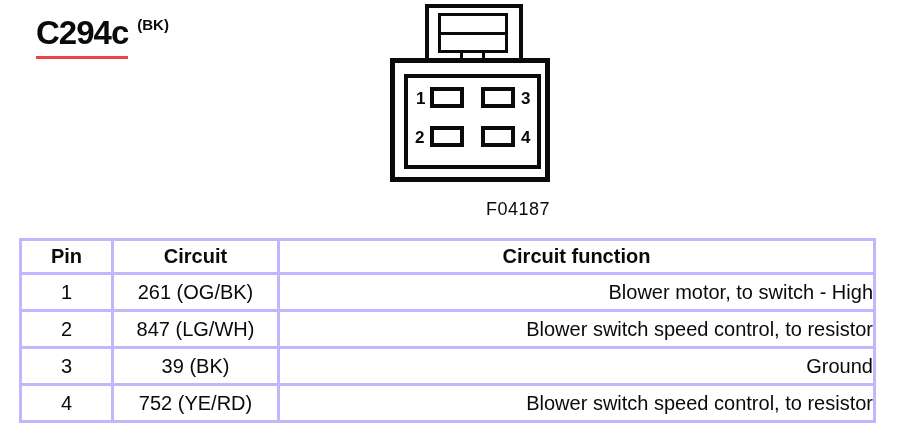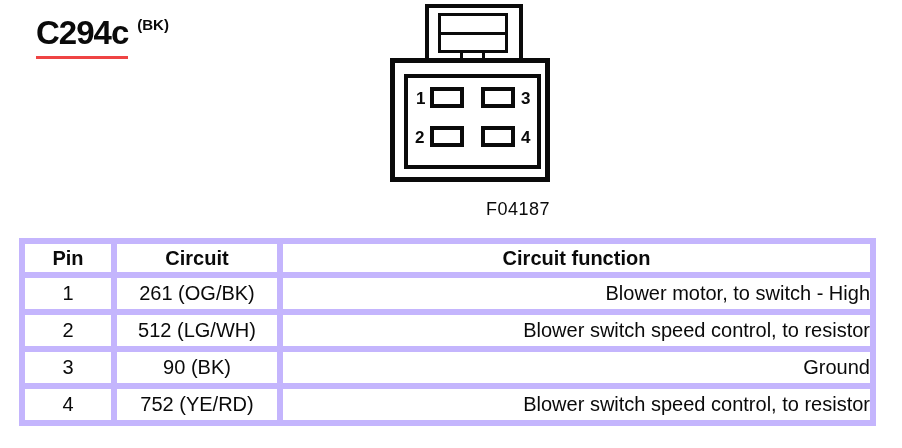--- a/index.html
+++ b/index.html
@@ -67,21 +67,21 @@
     position: absolute; left: 390px; top: 199px; width: 160px;
     text-align: right; font-size: 18px; letter-spacing: 0.5px;
   }
 
   
   table.pinout {
     position: absolute; left: 19px; top: 238px; width: 857px;
     border-collapse: collapse; table-layout: fixed;
   }
   table.pinout th, table.pinout td {
-    border: 6px solid #c4b5fd; font-size: 20px; overflow: hidden; white-space: nowrap;
+    border: 3px solid #c4b5fd; font-size: 20px; overflow: hidden; white-space: nowrap;
   }
   table.pinout th { height: 34px; font-weight: bold; text-align: center; }
   table.pinout td { height: 37px; }
   col.c-pin { width: 92px; }
   col.c-circuit { width: 166px; }
   td.cell-pin, td.cell-circuit { text-align: center; }
   td.cell-function { text-align: right; padding-left: 24px; }
 </style>
 </head>
 <body>
@@ -129,26 +129,26 @@
     </tr>
   </thead>
   <tbody>
     <tr>
       <td class="cell-pin">1</td>
       <td class="cell-circuit">261 (OG/BK)</td>
       <td class="cell-function">Blower motor, to switch - High</td>
     </tr>
     <tr>
       <td class="cell-pin">2</td>
-      <td class="cell-circuit">512 (LG/WH)</td>
+      <td class="cell-circuit">847 (LG/WH)</td>
       <td class="cell-function">Blower switch speed control, to resistor</td>
     </tr>
     <tr>
       <td class="cell-pin">3</td>
-      <td class="cell-circuit">90 (BK)</td>
+      <td class="cell-circuit">39 (BK)</td>
       <td class="cell-function">Ground</td>
     </tr>
     <tr>
       <td class="cell-pin">4</td>
       <td class="cell-circuit">752 (YE/RD)</td>
       <td class="cell-function">Blower switch speed control, to resistor</td>
     </tr>
   </tbody>
 </table>
 

